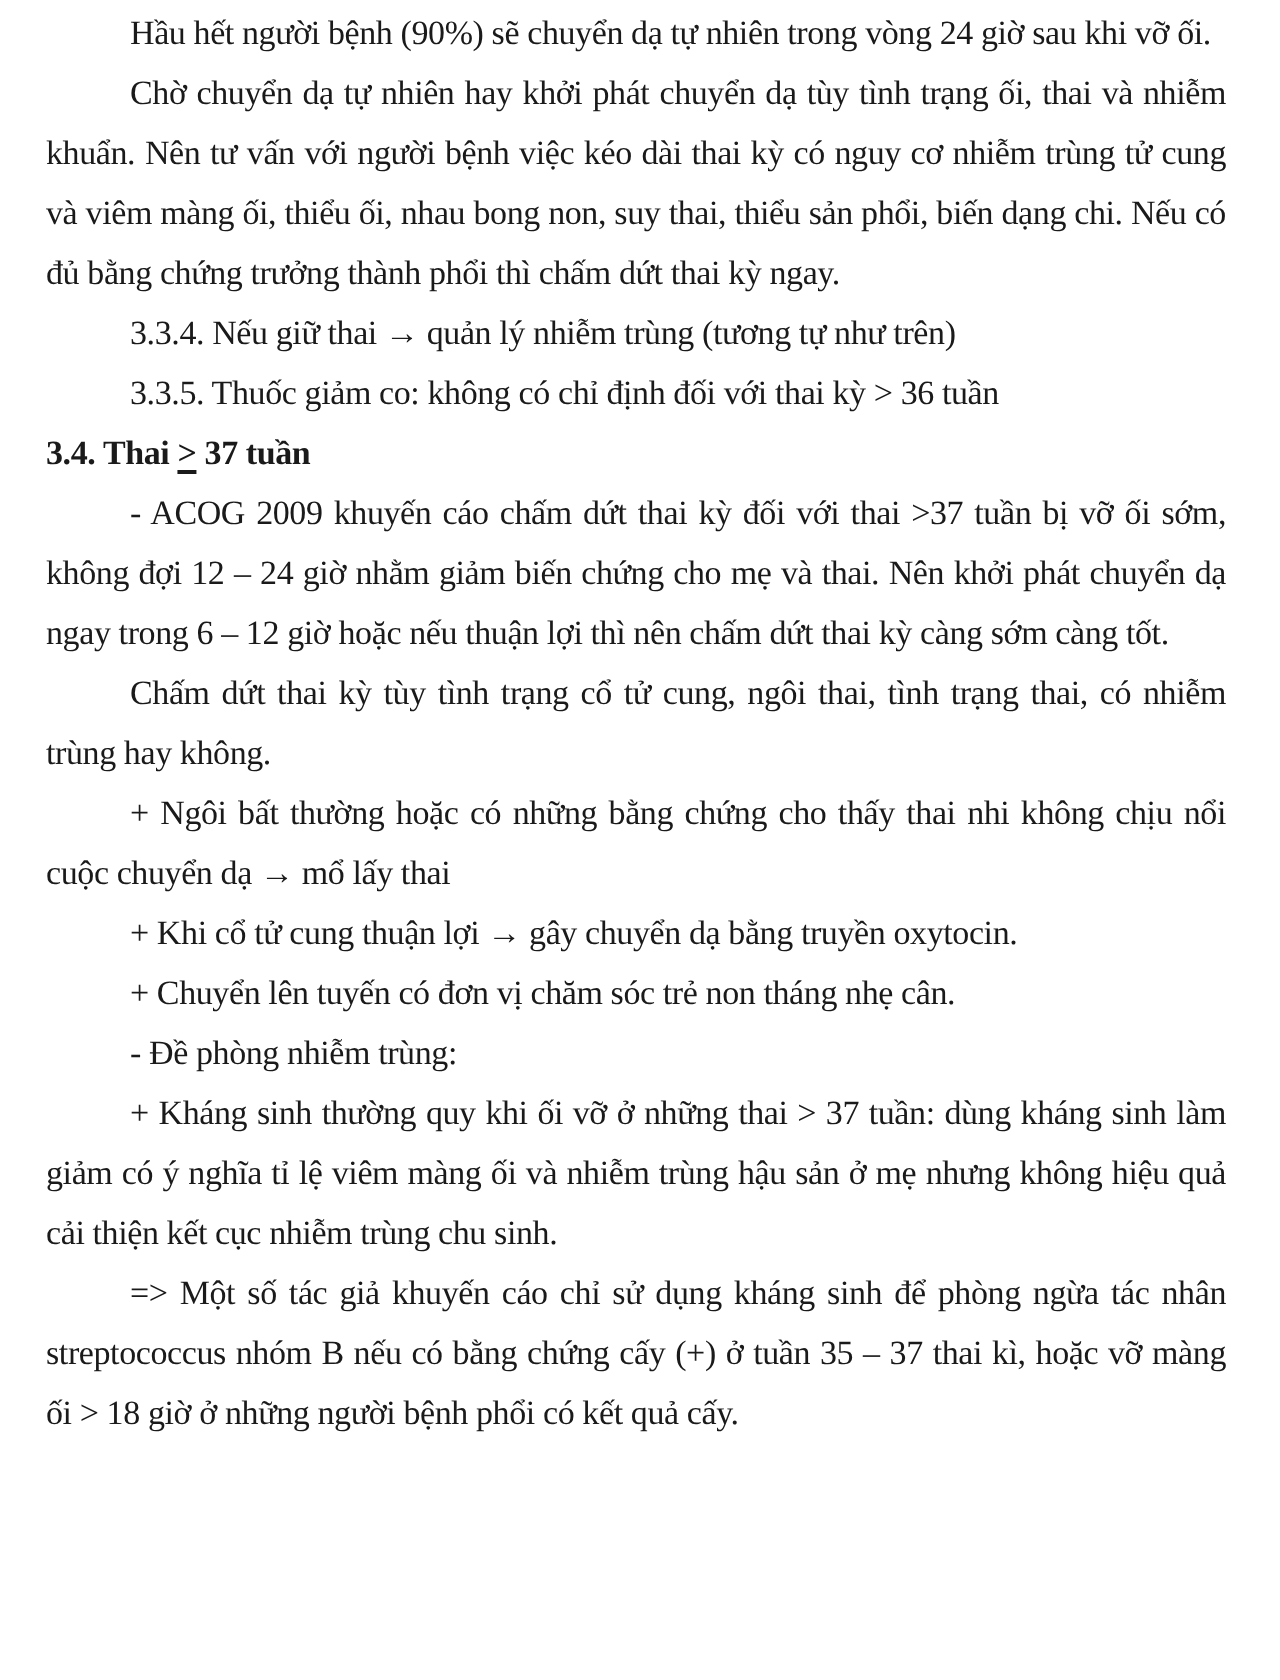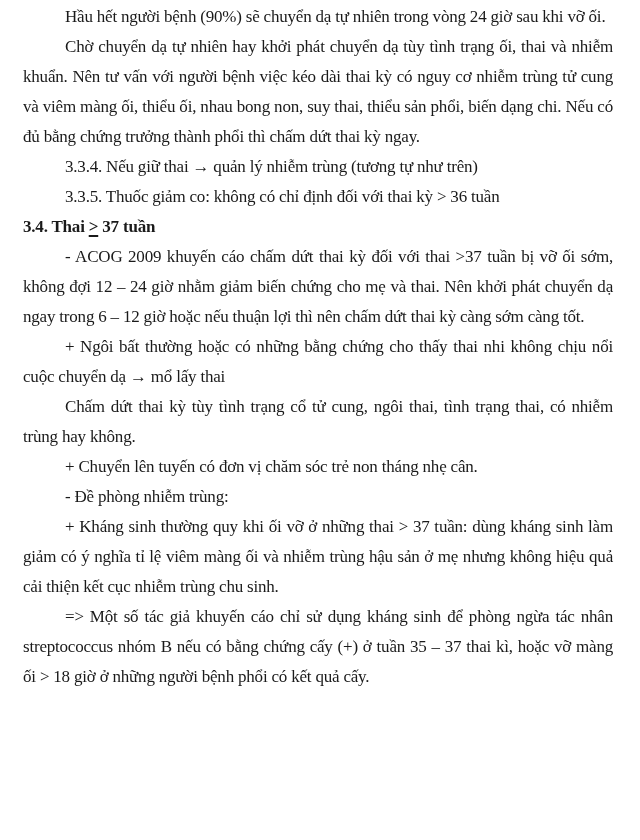--- a/index.html
+++ b/index.html
@@ -53,25 +53,26 @@
   <p>Chờ chuyển dạ tự nhiên hay khởi phát chuyển dạ tùy tình trạng ối, thai và nhiễm khuẩn. Nên tư vấn với người bệnh việc kéo dài thai kỳ có nguy cơ nhiễm trùng tử cung và viêm màng ối, thiểu ối, nhau bong non, suy thai, thiểu sản phổi, biến dạng chi. Nếu có đủ bằng chứng trưởng thành phổi thì chấm dứt thai kỳ ngay.</p>
 
   <p>3.3.4. Nếu giữ thai → quản lý nhiễm trùng (tương tự như trên)</p>
 
   <p>3.3.5. Thuốc giảm co: không có chỉ định đối với thai kỳ &gt; 36 tuần</p>
 
   <p class="heading"><span>3.4. Thai </span><span class="u-ge">&gt;</span><span> 37 tuần</span></p>
 
   <p>- ACOG 2009 khuyến cáo chấm dứt thai kỳ đối với thai &gt;37 tuần bị vỡ ối sớm, không đợi 12 – 24 giờ nhằm giảm biến chứng cho mẹ và thai. Nên khởi phát chuyển dạ ngay trong 6 – 12 giờ hoặc nếu thuận lợi thì nên chấm dứt thai kỳ càng sớm càng tốt.</p>
 
+  <p>Chấm dứt thai kỳ tùy tình trạng cổ tử cung, ngôi thai, tình trạng thai, có nhiễm trùng hay không.</p>
+
   <p>+ Ngôi bất thường hoặc có những bằng chứng cho thấy thai nhi không chịu nổi cuộc chuyển dạ → mổ lấy thai</p>
 
-  <p>Chấm dứt thai kỳ tùy tình trạng cổ tử cung, ngôi thai, tình trạng thai, có nhiễm trùng hay không.</p>
 
-
+  <p>+ Khi cổ tử cung thuận lợi → gây chuyển dạ bằng truyền oxytocin.</p>
 
 
   <p>+ Chuyển lên tuyến có đơn vị chăm sóc trẻ non tháng nhẹ cân.</p>
 
   <p>- Đề phòng nhiễm trùng:</p>
 
   <p>+ Kháng sinh thường quy khi ối vỡ ở những thai &gt; 37 tuần: dùng kháng sinh làm giảm có ý nghĩa tỉ lệ viêm màng ối và nhiễm trùng hậu sản ở mẹ nhưng không hiệu quả cải thiện kết cục nhiễm trùng chu sinh.</p>
 
   <p><span>=&gt; Một số tác giả khuyến cáo chỉ sử dụng kháng sinh để phòng ngừa tác nhân streptococcus nhóm B nếu có bằng chứng cấy (+) ở tuần 35 – 37 thai kì, hoặc vỡ màng ối </span><span class="b">&gt; 18 giờ</span><span> ở những người bệnh phổi có kết quả cấy.</span></p>
 

